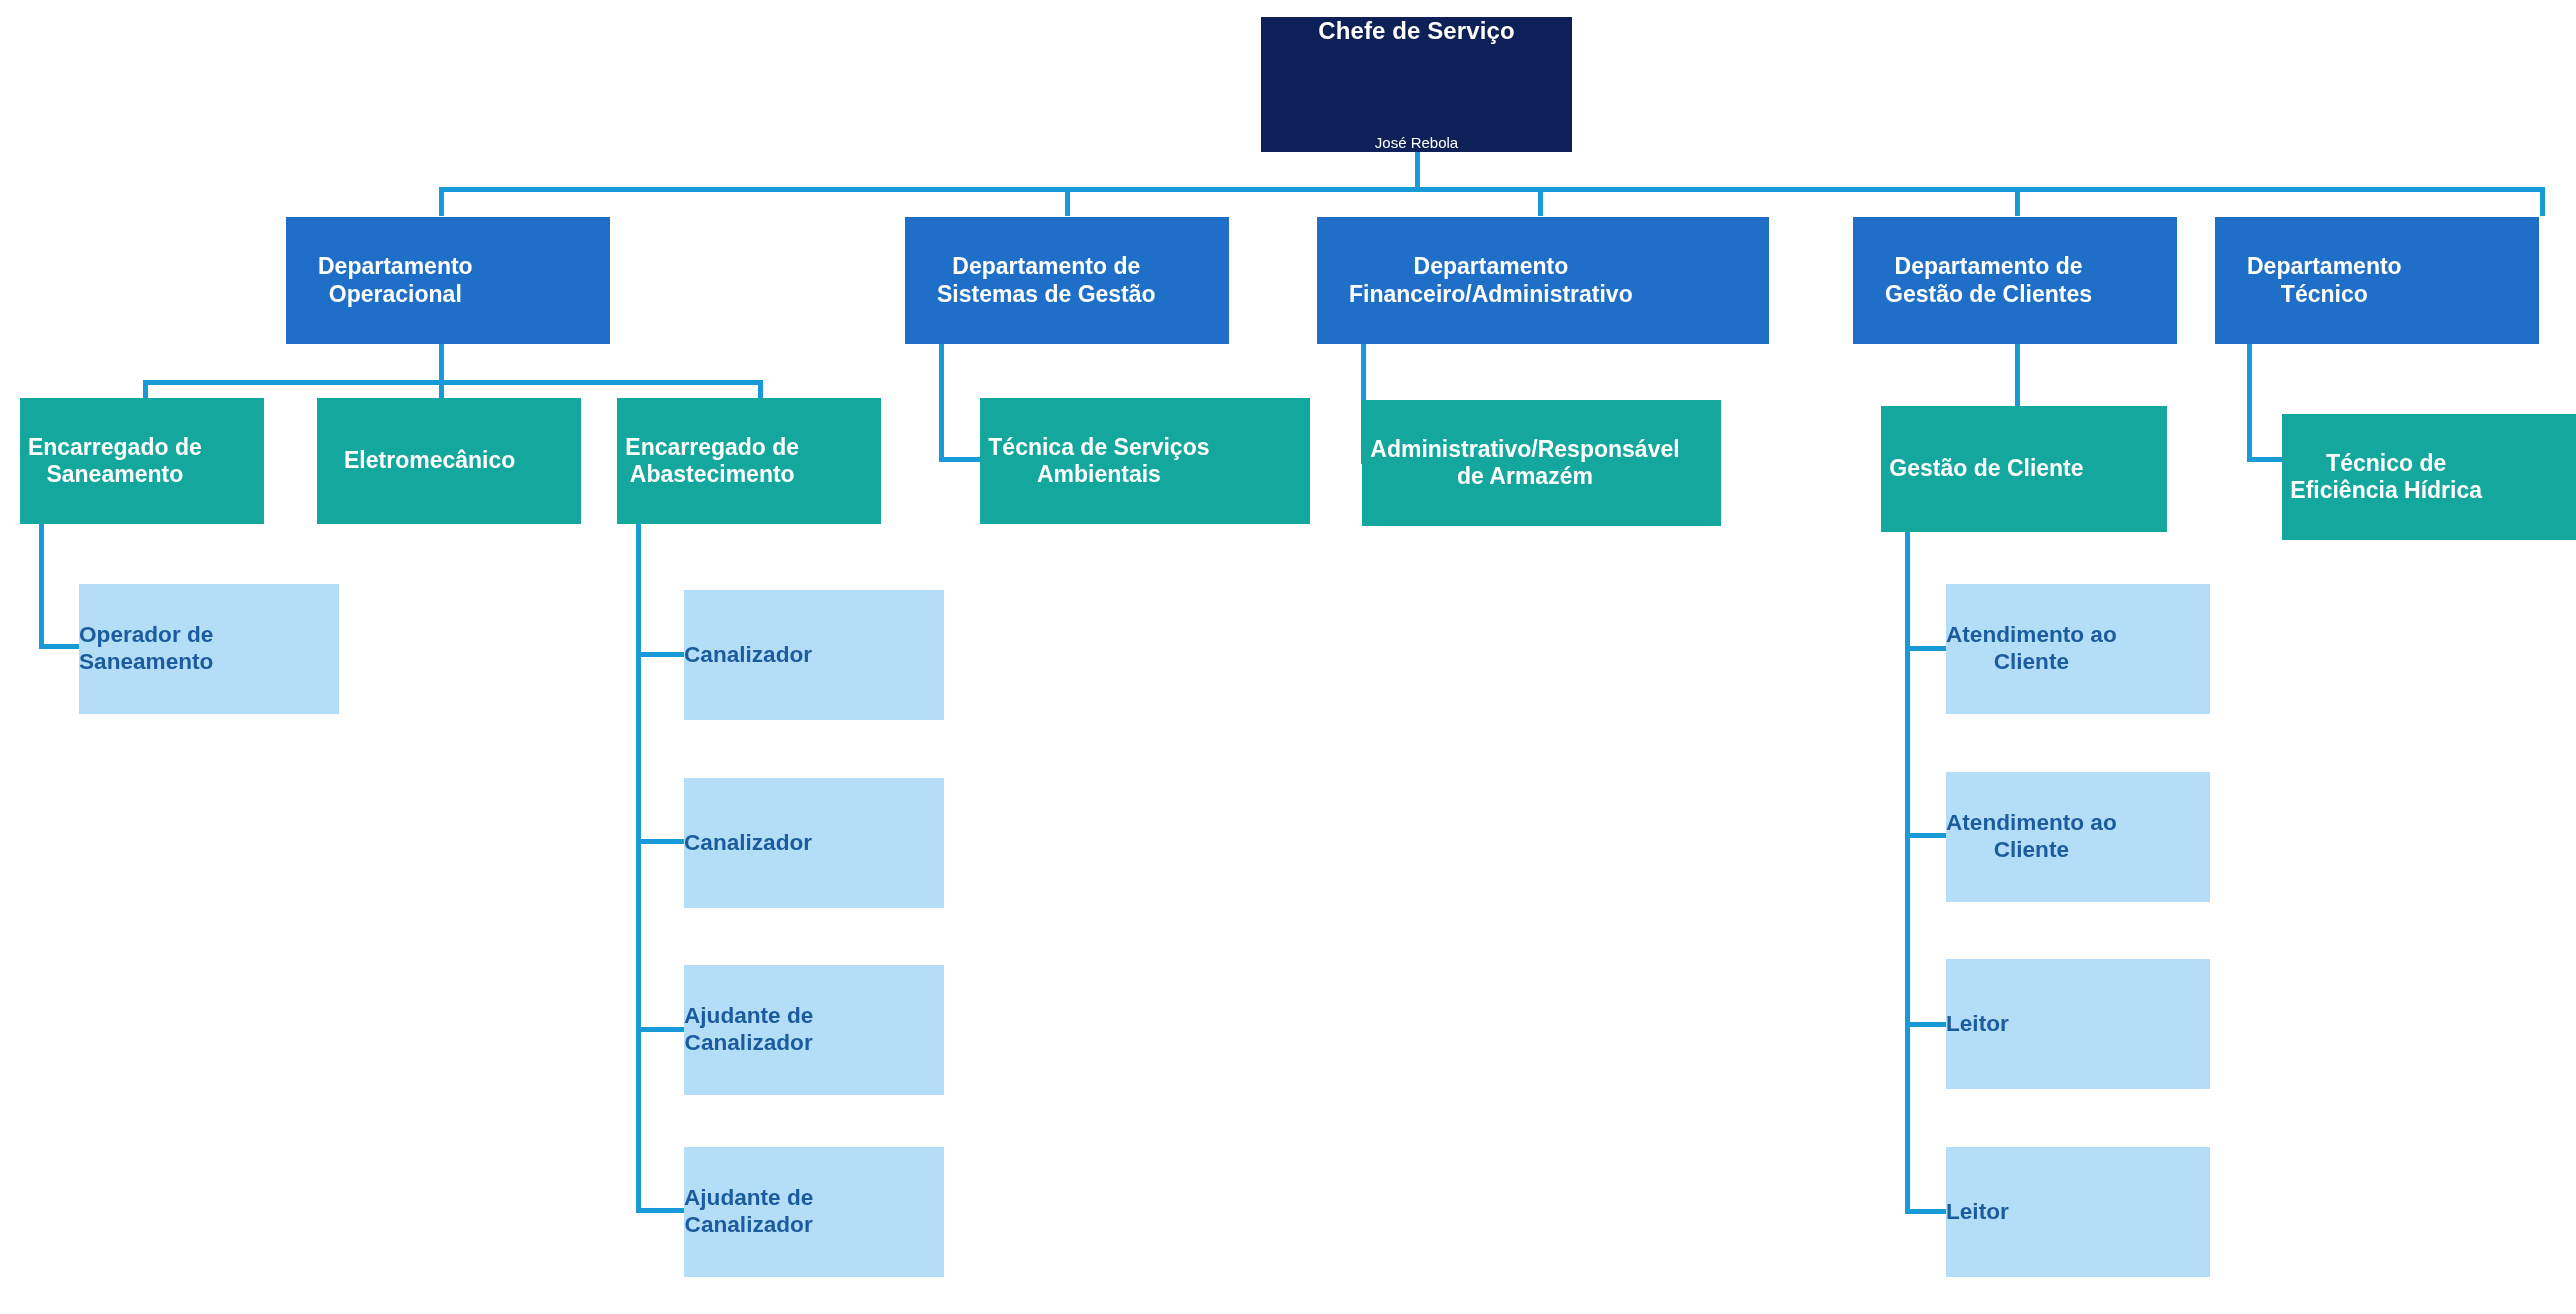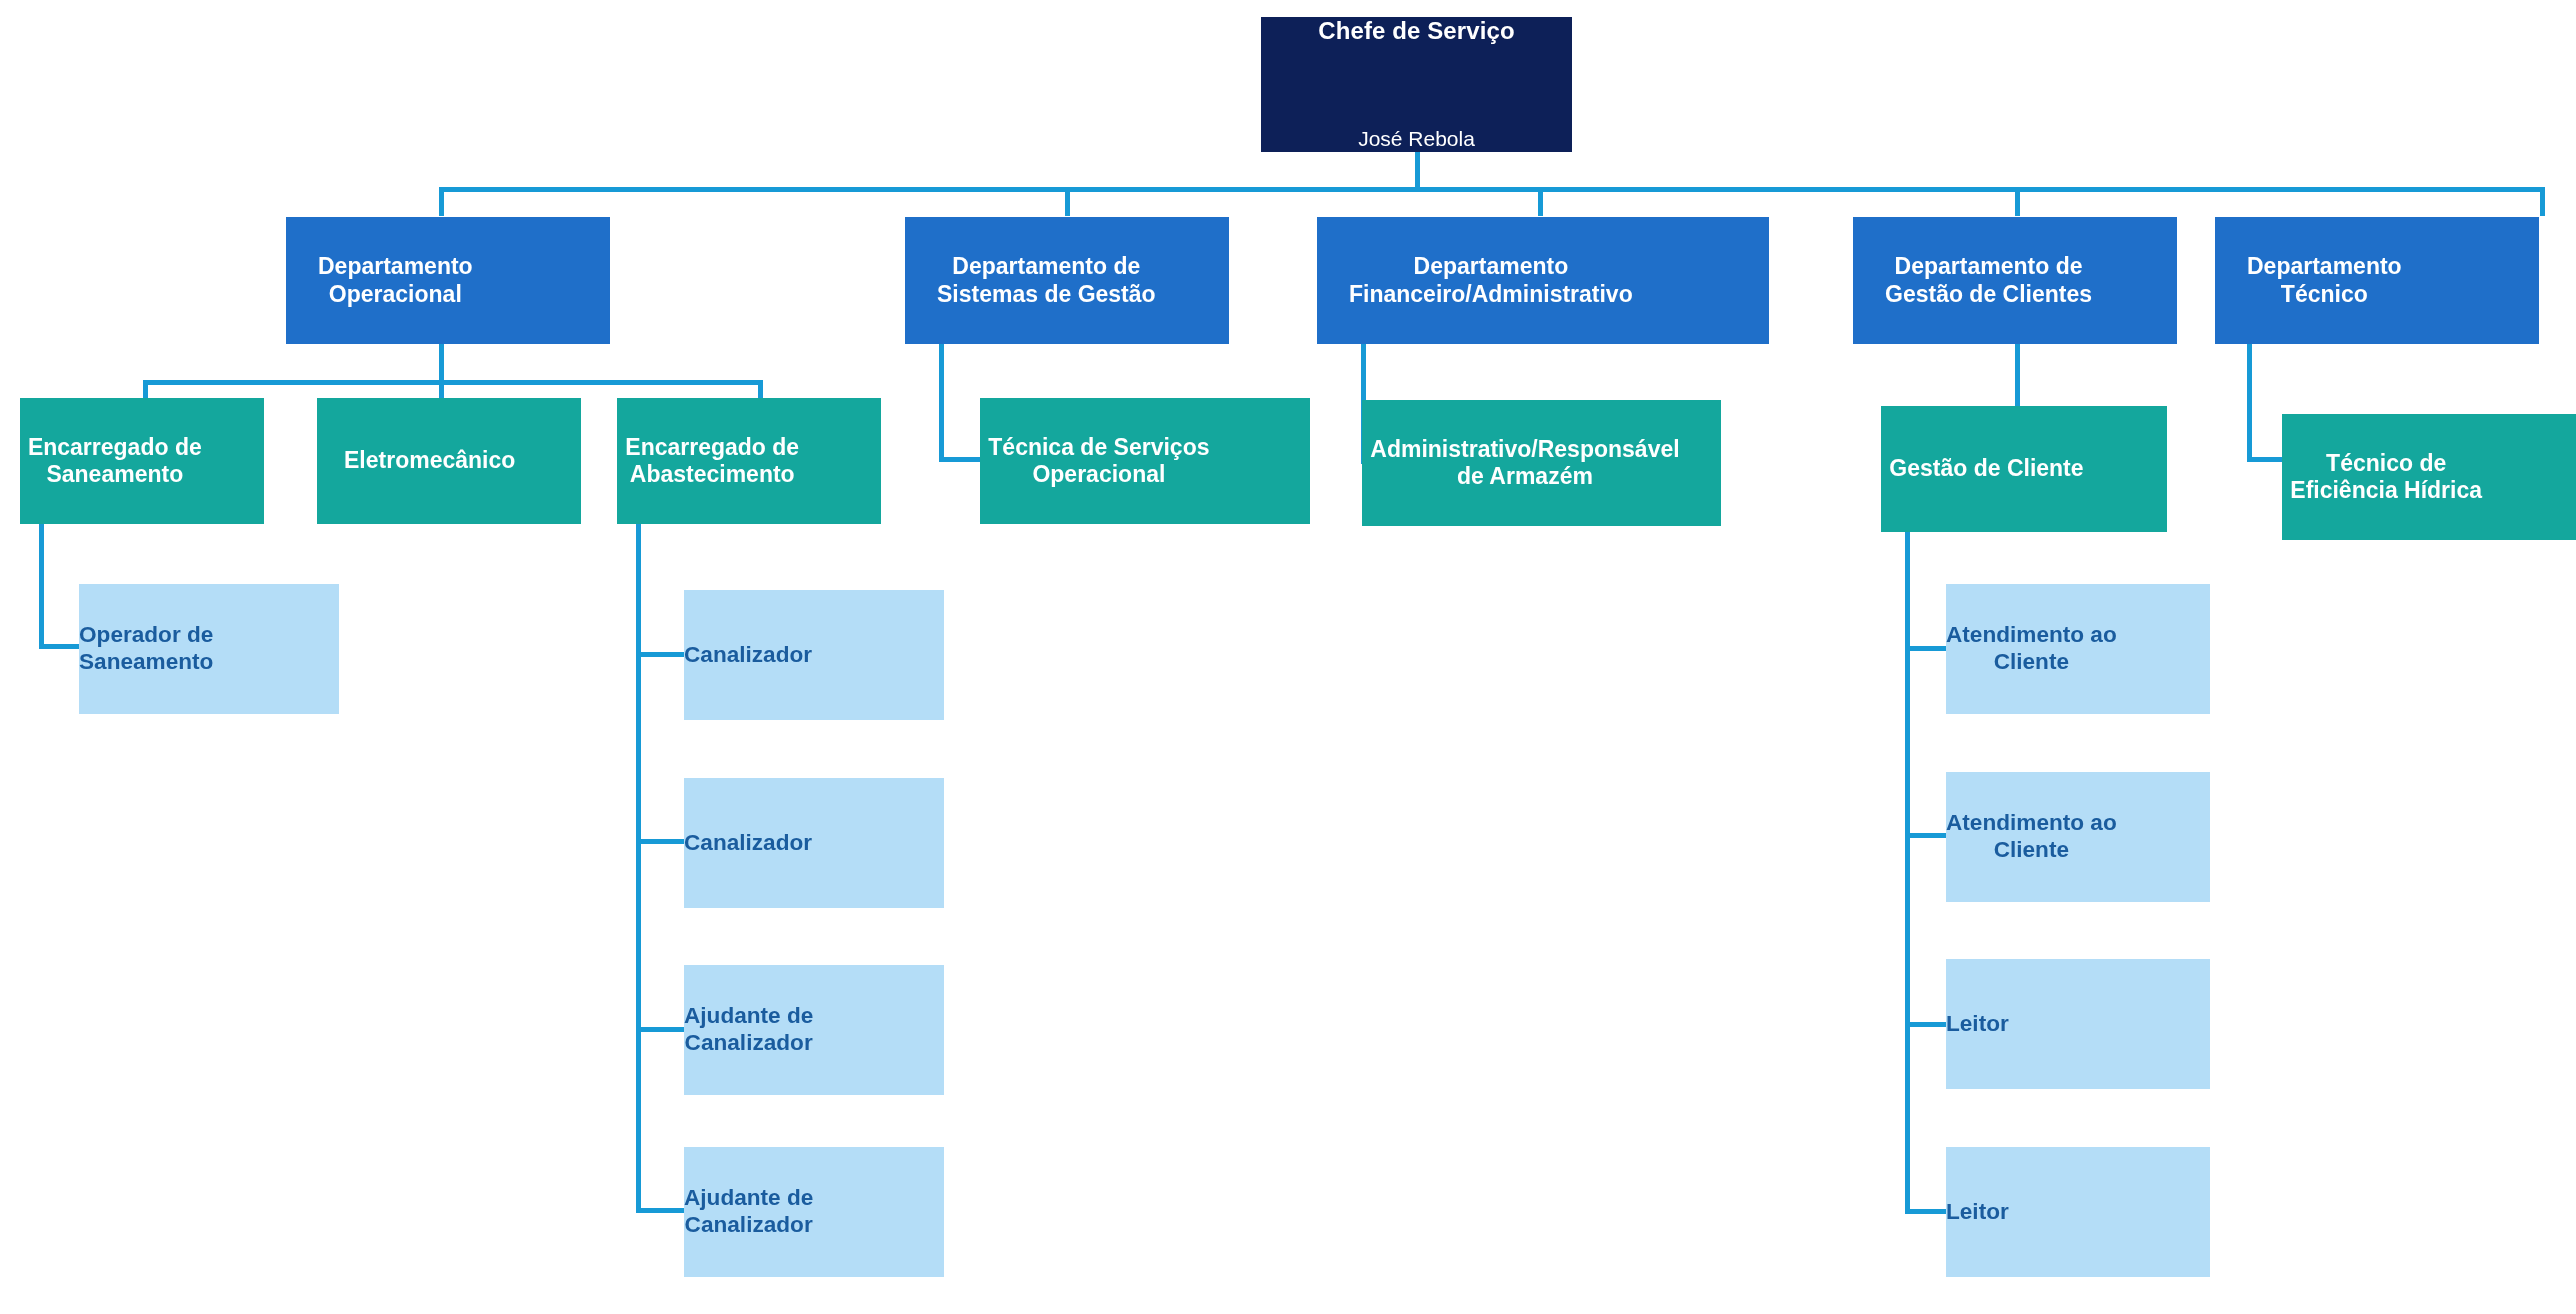--- a/index.html
+++ b/index.html
@@ -30,21 +30,21 @@
     color: #ffffff;
     flex-direction: column;
   }
   .node-root .n-title {
     font-weight: bold;
     font-size: 24px;
     letter-spacing: 0.1px;
   }
   .node-root .n-sub {
     font-weight: normal;
-    font-size: 21px;
+    font-size: 15px;
     margin-top: 6px;
   }
   .node-dept {
     background: #1f6fc9;
     color: #ffffff;
     font-weight: bold;
     font-size: 23px;
     padding-left: 32px;
   }
   .node-teal {
@@ -132,21 +132,21 @@
 
   <div class="node node-teal" style="left:19.6px; top:398px; width:244px; height:126px;">Encarregado de
 Saneamento</div>
 
   <div class="node node-teal" style="left:317px; top:398px; width:264px; height:126px;padding-left:27px;">Eletromecânico</div>
 
   <div class="node node-teal" style="left:617px; top:398px; width:264px; height:126px;">Encarregado de
 Abastecimento</div>
 
   <div class="node node-teal" style="left:980px; top:398px; width:330px; height:126px;">Técnica de Serviços
-Operacional</div>
+Ambientais</div>
 
   <div class="node node-teal" style="left:1362px; top:400px; width:359px; height:126px;">Administrativo/Responsável
 de Armazém</div>
 
   <div class="node node-teal" style="left:2282px; top:414px; width:294px; height:126px;">Técnico de
 Eficiência Hídrica</div>
 
   <div class="node node-teal" style="left:1881px; top:406px; width:286px; height:126px;">Gestão de Cliente</div>
 
   <div class="node node-leaf" style="left:79px; top:584px; width:260px; height:130px;">Operador de

